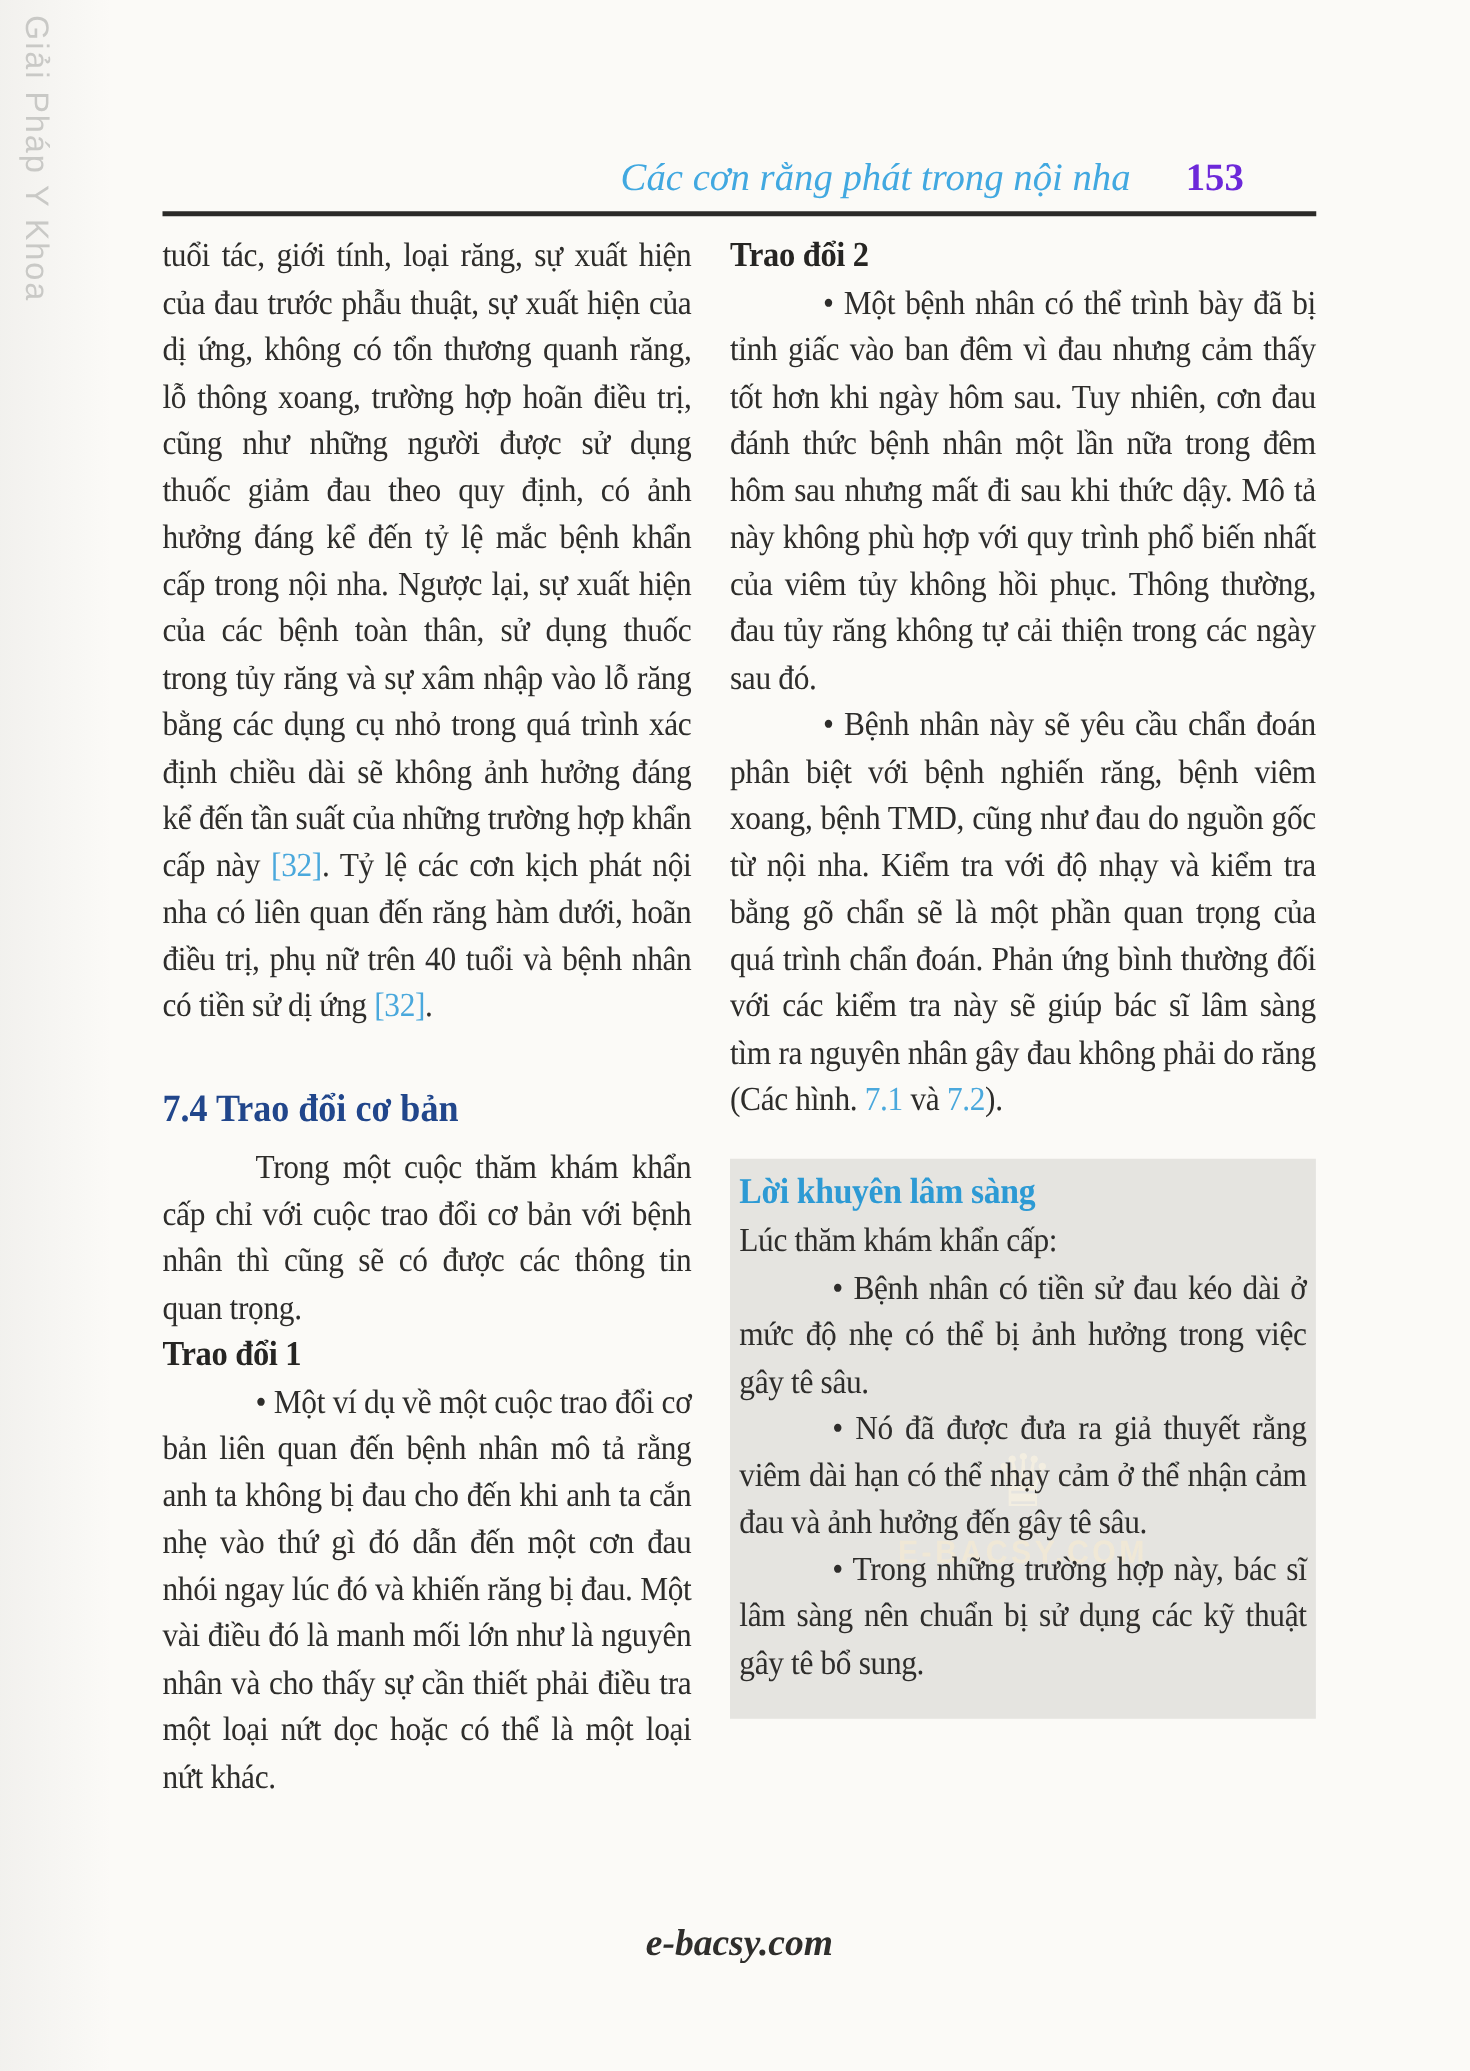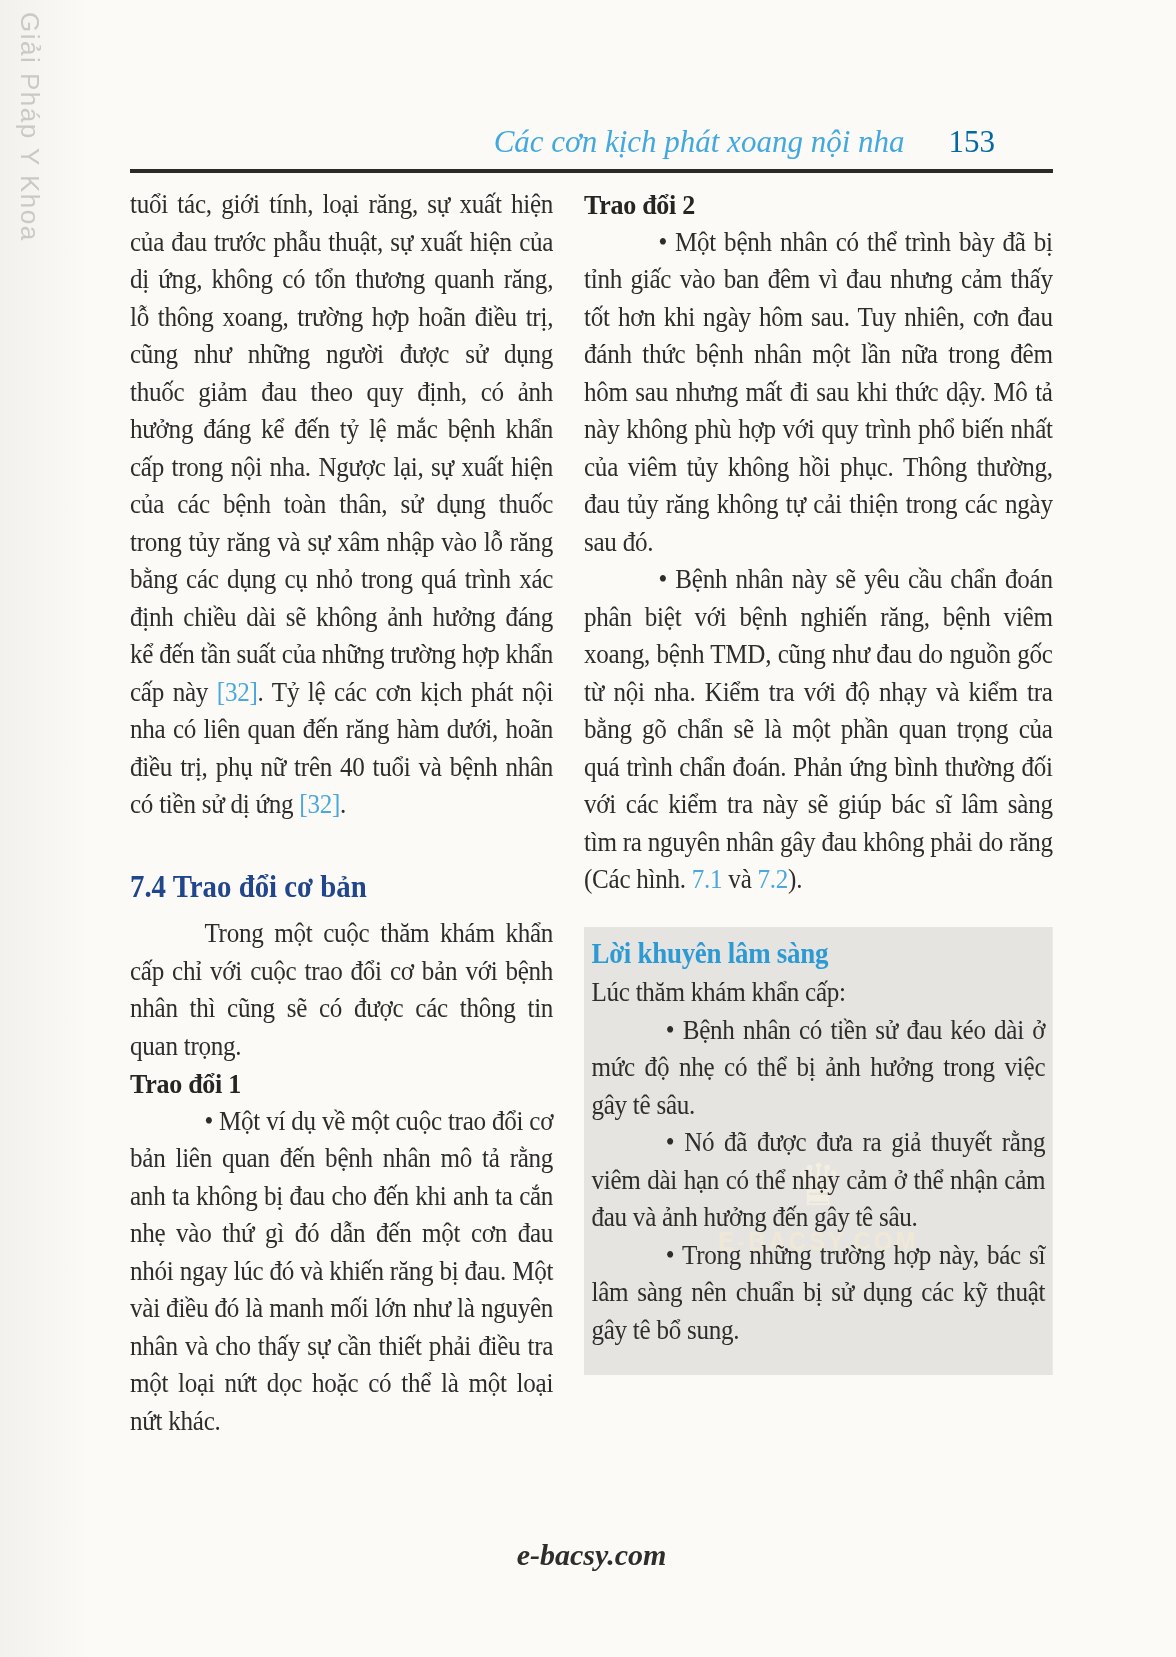--- a/index.html
+++ b/index.html
@@ -23,21 +23,21 @@
     color:#c9c9c6;
   }
   .header{
     position:absolute;left:130px;top:124px;width:923px;
     display:flex;justify-content:flex-end;align-items:baseline;
   }
   .running-title{
     font-style:italic;font-size:31px;color:#41a8e0;margin-right:44px;white-space:nowrap;
   }
   .page-number{
-    font-weight:normal;font-size:31px;color:#0369a1;margin-right:58px;
+    font-weight:bold;font-size:31px;color:#6d28d9;margin-right:58px;
   }
   .rule{
     position:absolute;left:130px;top:169px;width:923px;height:4px;background:#2b2a28;
   }
   .col{
     position:absolute;top:186px;
     font-size:27px;line-height:37.5px;letter-spacing:-0.3px;
     text-align:justify;
     transform:scaleX(0.93);transform-origin:top left;
   }
@@ -81,21 +81,21 @@
 </head>
 <body>
 
 <div>
 
   <div class="edge-shade"></div>
 
   <div class="side-watermark">Giải Pháp Y Khoa</div>
 
   <div class="header">
-    <span class="running-title">Các cơn kịch phát xoang nội nha</span>
+    <span class="running-title">Các cơn rằng phát trong nội nha</span>
     <span class="page-number">153</span>
   </div>
   <div class="rule"></div>
 
   <div class="col col-left">
     <p class="para"><span>tuổi tác, giới tính, loại răng, sự xuất hiện của đau trước phẫu thuật, sự xuất hiện của dị ứng, không có tổn thương quanh răng, lỗ thông xoang, trường hợp hoãn điều trị, cũng như những người được sử dụng thuốc giảm đau theo quy định, có ảnh hưởng đáng kể đến tỷ lệ mắc bệnh khẩn cấp trong nội nha. Ngược lại, sự xuất hiện của các bệnh toàn thân, sử dụng thuốc trong tủy răng và sự xâm nhập vào lỗ răng bằng các dụng cụ nhỏ trong quá trình xác định chiều dài sẽ không ảnh hưởng đáng kể đến tần suất của những trường hợp khẩn cấp này </span><a class="ref-link">[32]</a><span>. Tỷ lệ các cơn kịch phát nội nha có liên quan đến răng hàm dưới, hoãn điều trị, phụ nữ trên 40 tuổi và bệnh nhân có tiền sử dị ứng </span><a class="ref-link">[32]</a><span>.</span></p>
 
     <h2 class="section-heading">7.4 Trao đổi cơ bản</h2>
 
     <p class="para indent">Trong một cuộc thăm khám khẩn cấp chỉ với cuộc trao đổi cơ bản với bệnh nhân thì cũng sẽ có được các thông tin quan trọng.</p>

